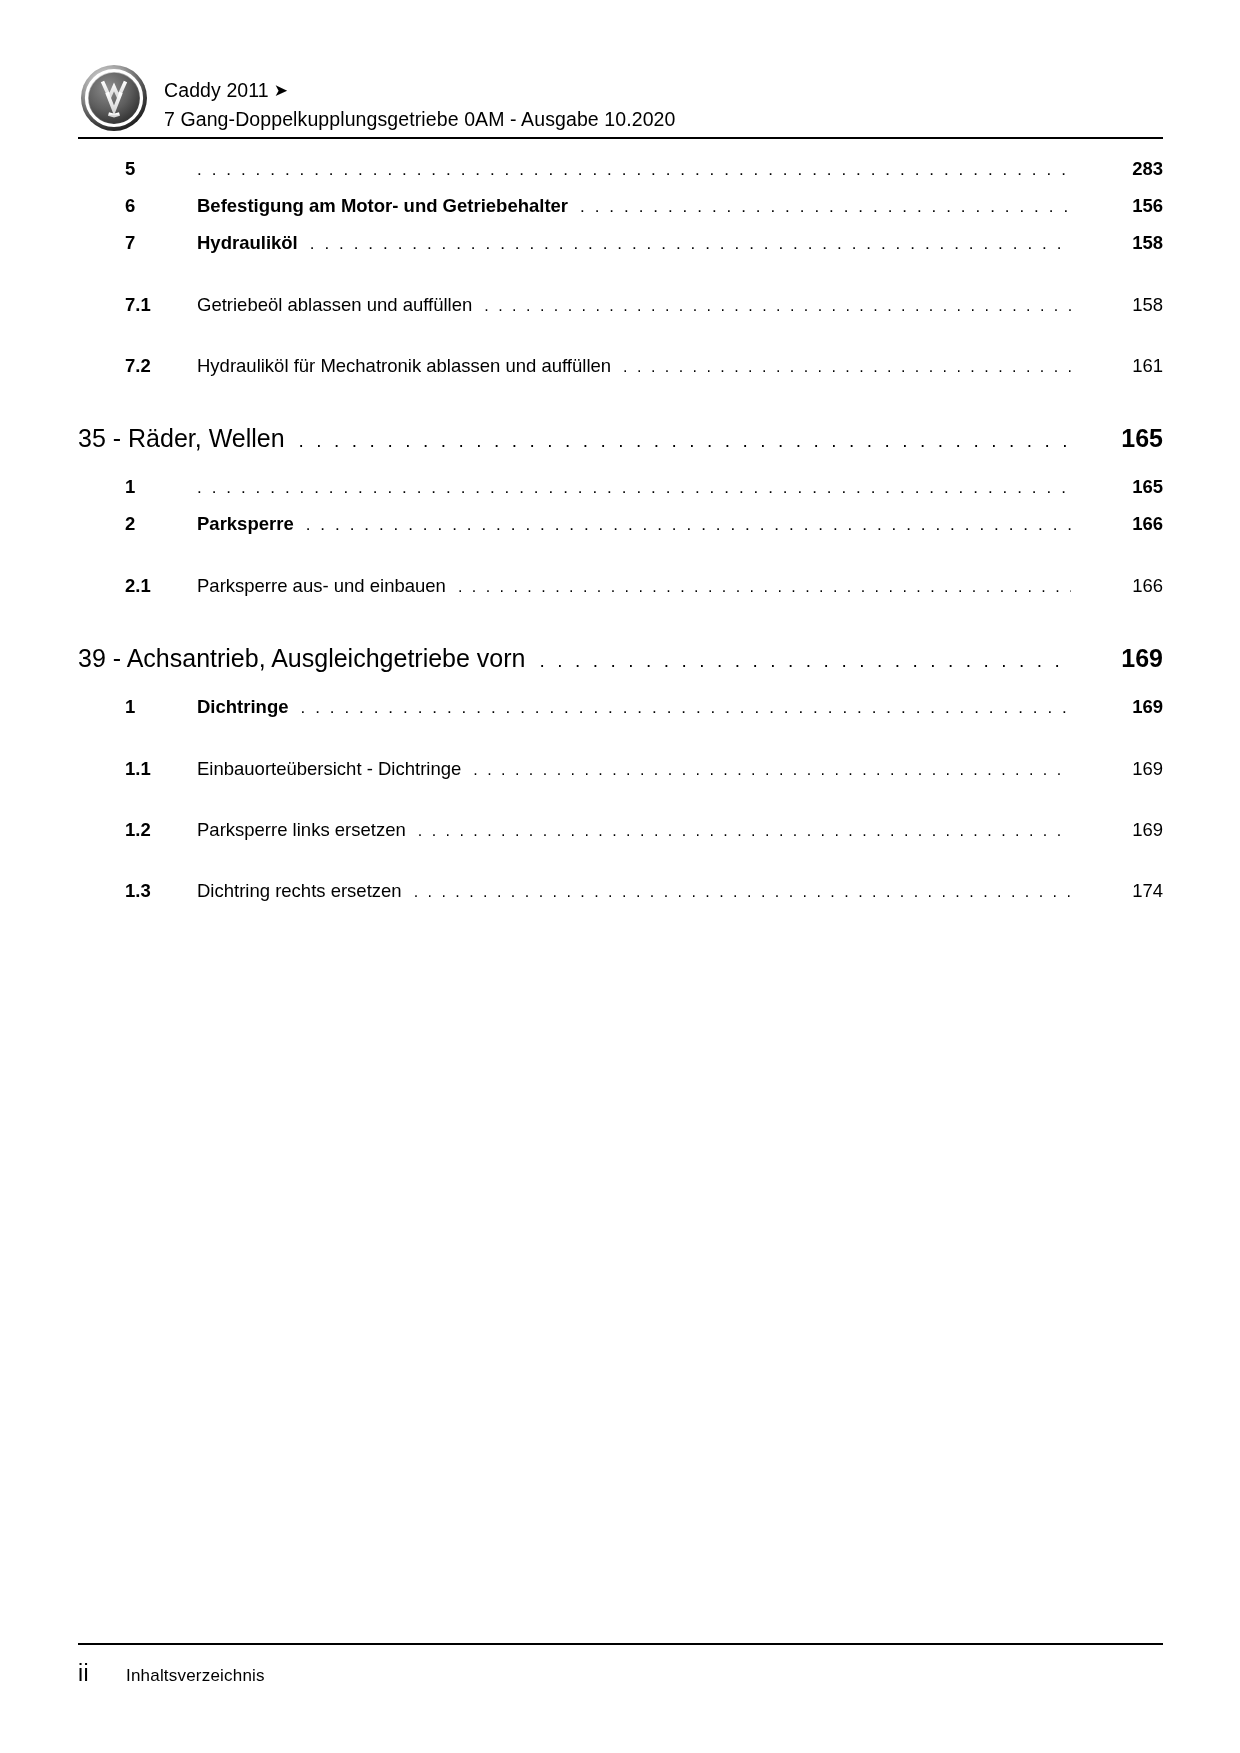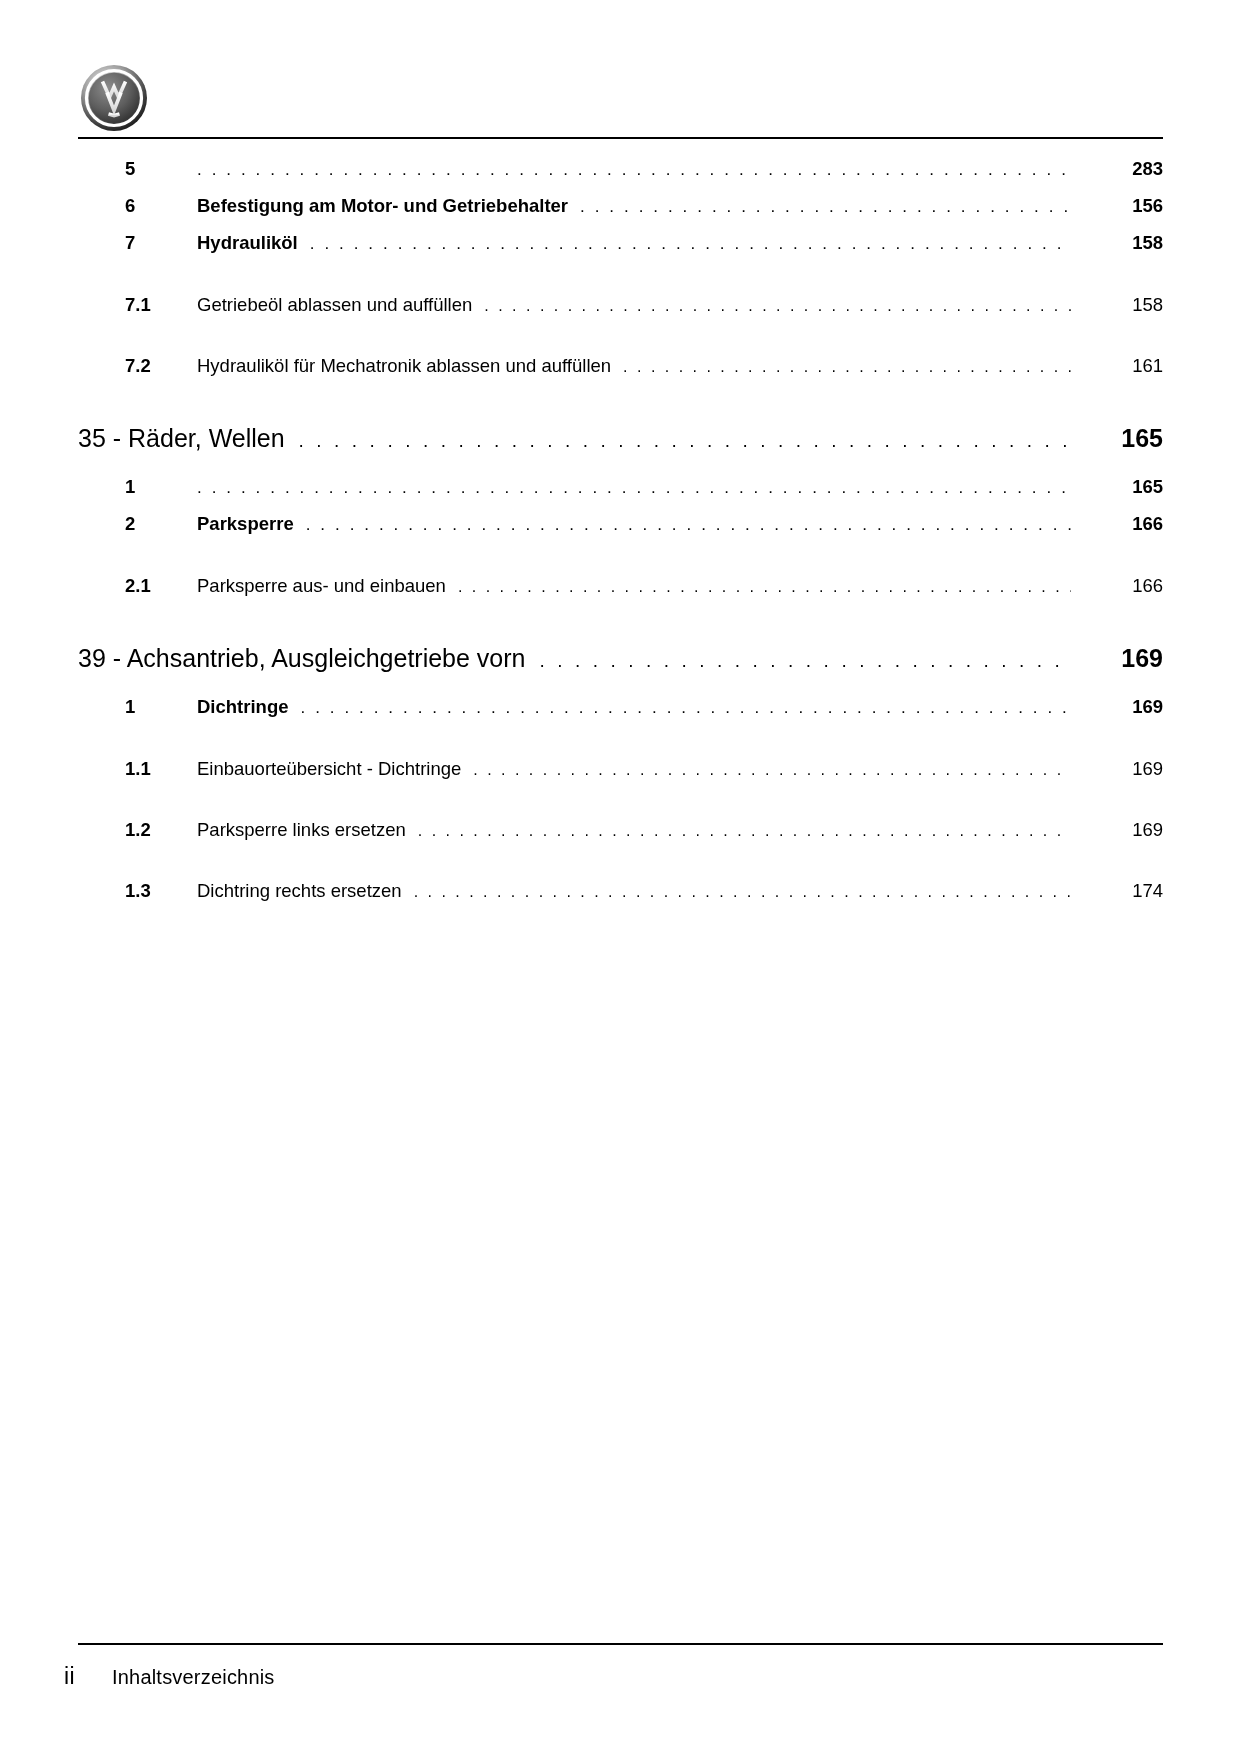--- a/index.html
+++ b/index.html
@@ -203,33 +203,33 @@
   .footer-rule {
     position: absolute;
     left: 78px;
     top: 1643px;
     width: 1085px;
     height: 0;
     border-top: 2.1px solid #000;
   }
   .footer {
     position: absolute;
-    left: 64px;
+    left: 78px;
     top: 1658px;
     width: 1085px;
     display: flex;
     align-items: baseline;
   }
   .footer-pagenum {
     font-size: 23px;
     letter-spacing: 0.5px;
     width: 48px;
   }
   .footer-label {
-    font-size: 20px;
+    font-size: 17px;
     letter-spacing: 0.2px;
     margin-top: 8px;
   }
 </style>
 </head>
 <body>
 
 <div class="page">
 
   <div class="header">
@@ -257,20 +257,24 @@
           <circle cx="36" cy="36" r="27.5" fill="none" stroke="#ffffff" stroke-width="3.2"></circle>
           <circle cx="36" cy="36" r="25.2" fill="url(#face)"></circle>
           <g fill="none" stroke="url(#mark)" stroke-width="3.6" stroke-linecap="butt" stroke-linejoin="miter">
             <path d="M24.5 19.5 L31.5 35 L36 25 L40.5 35 L47.5 19.5"></path>
             <path d="M29.0 30.5 L36 48.5 L43.0 30.5"></path>
             <path d="M36 44.5 L36 53.5"></path>
             <path d="M30.5 52.0 L36 53.6 L41.5 52.0"></path>
           </g>
         </svg>
       </div>
+      <div class="header-text">
+        <div class="header-line1"><span>Caddy 2011</span><span class="arrow">➤</span></div>
+        <div class="header-line2">7 Gang-Doppelkupplungsgetriebe 0AM - Ausgabe 10.2020</div>
+      </div>
     </div>
   </div>
   <div class="header-rule"></div>
 
   <div class="toc">
 
     <div class="toc-row lvl-1">
       <span class="r-num">5</span>
       <span class="r-leader"></span>
       <span class="r-page">283</span>

